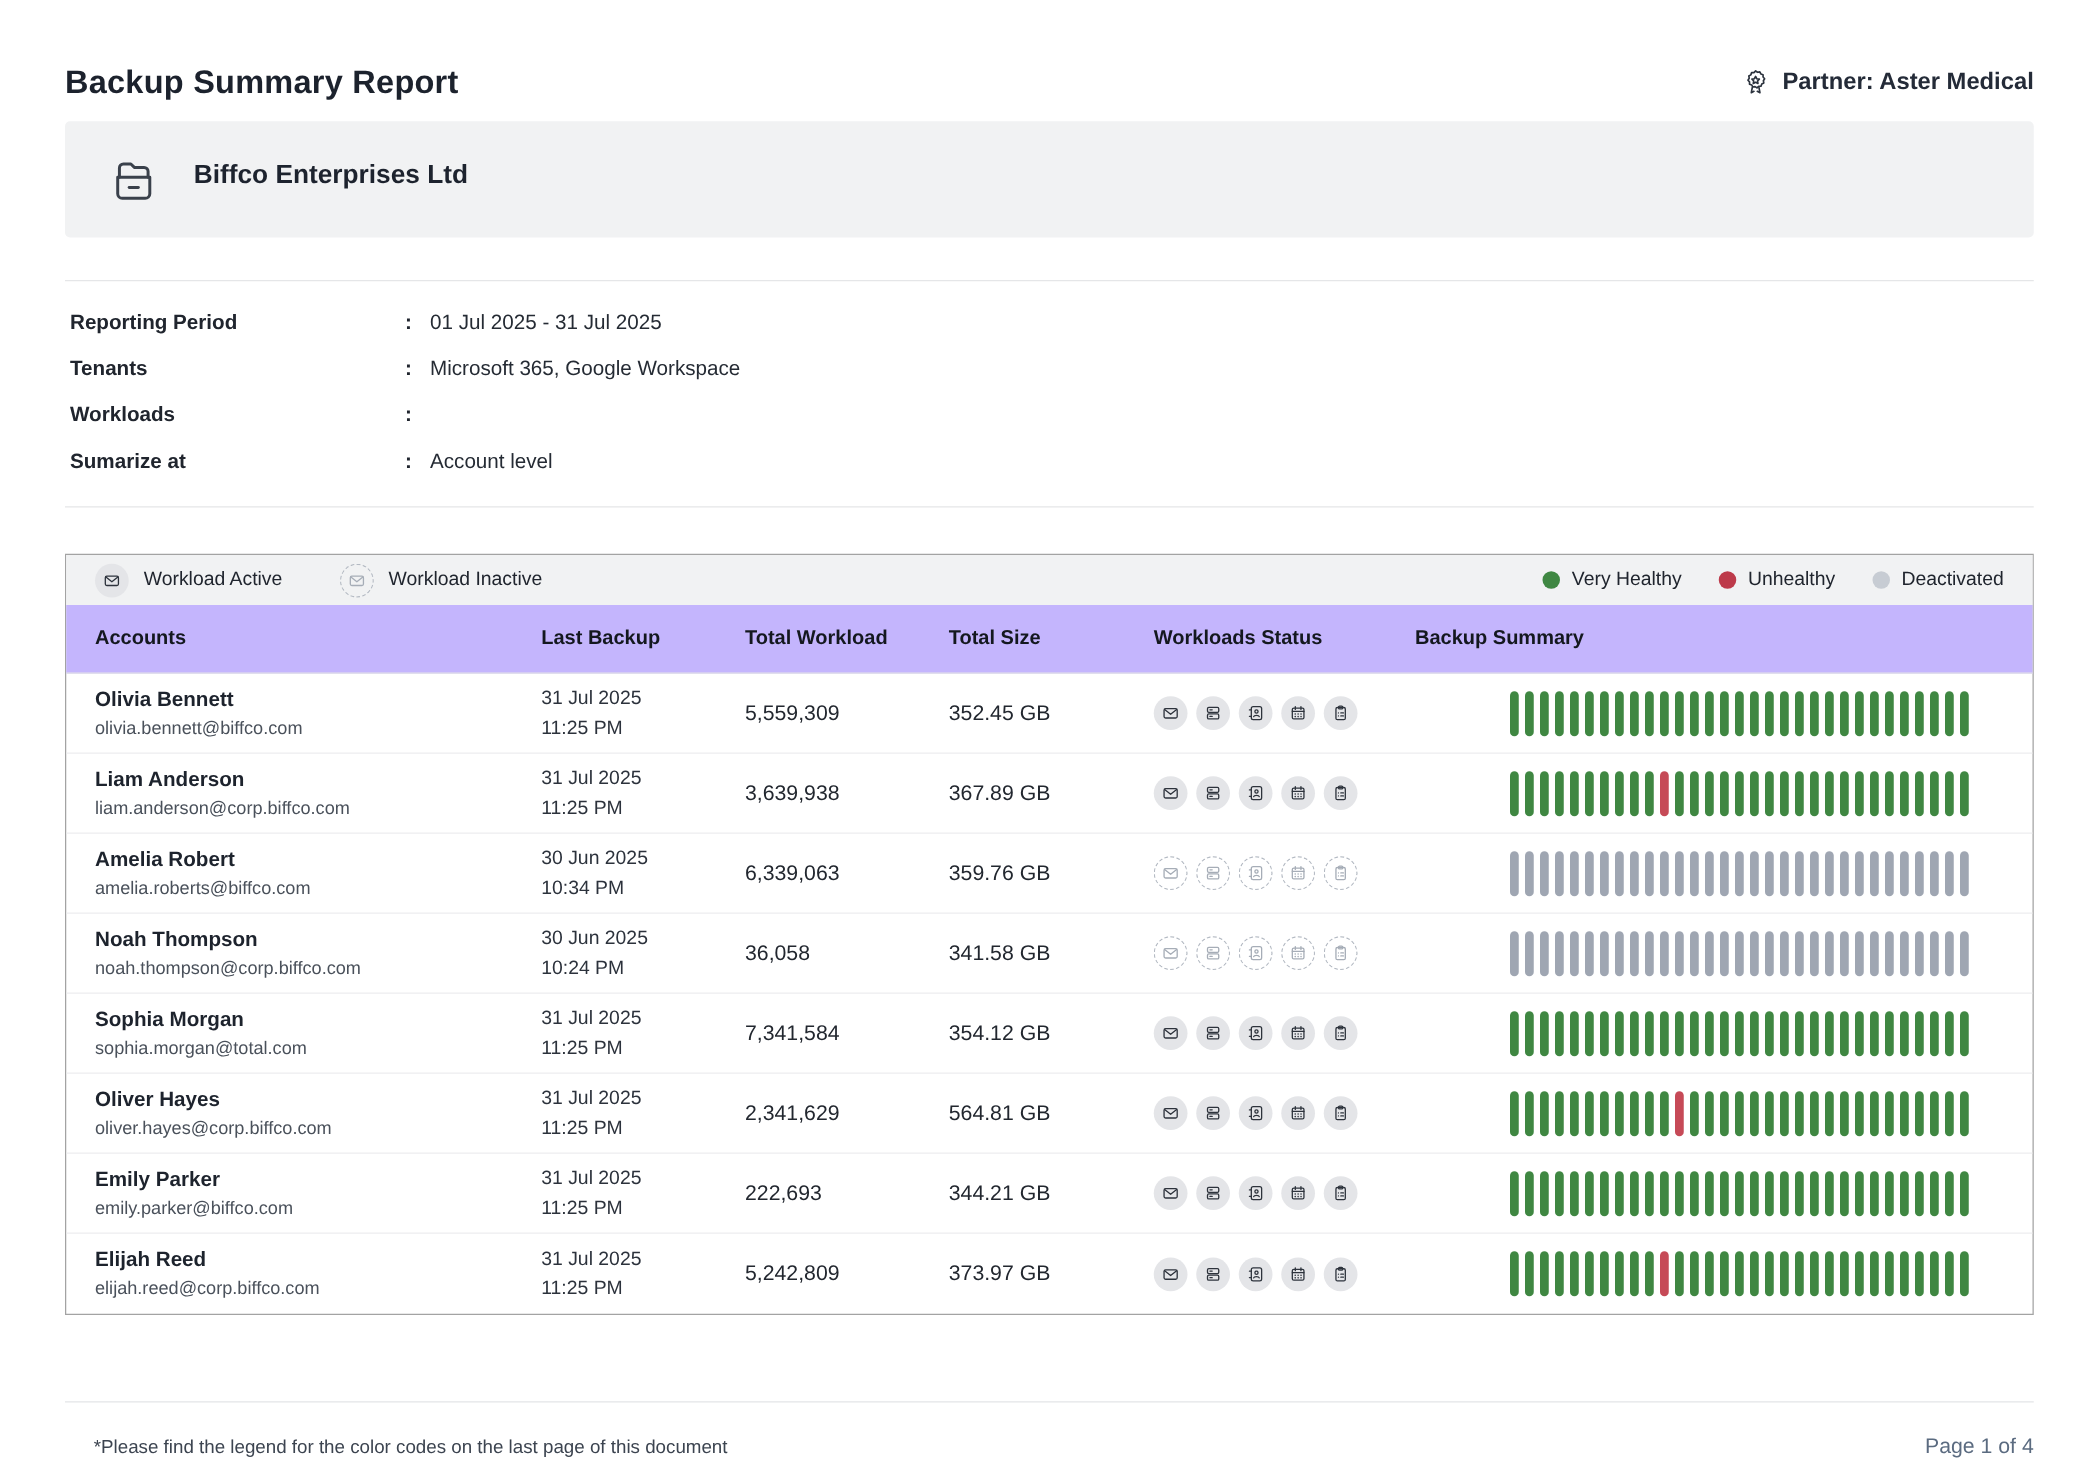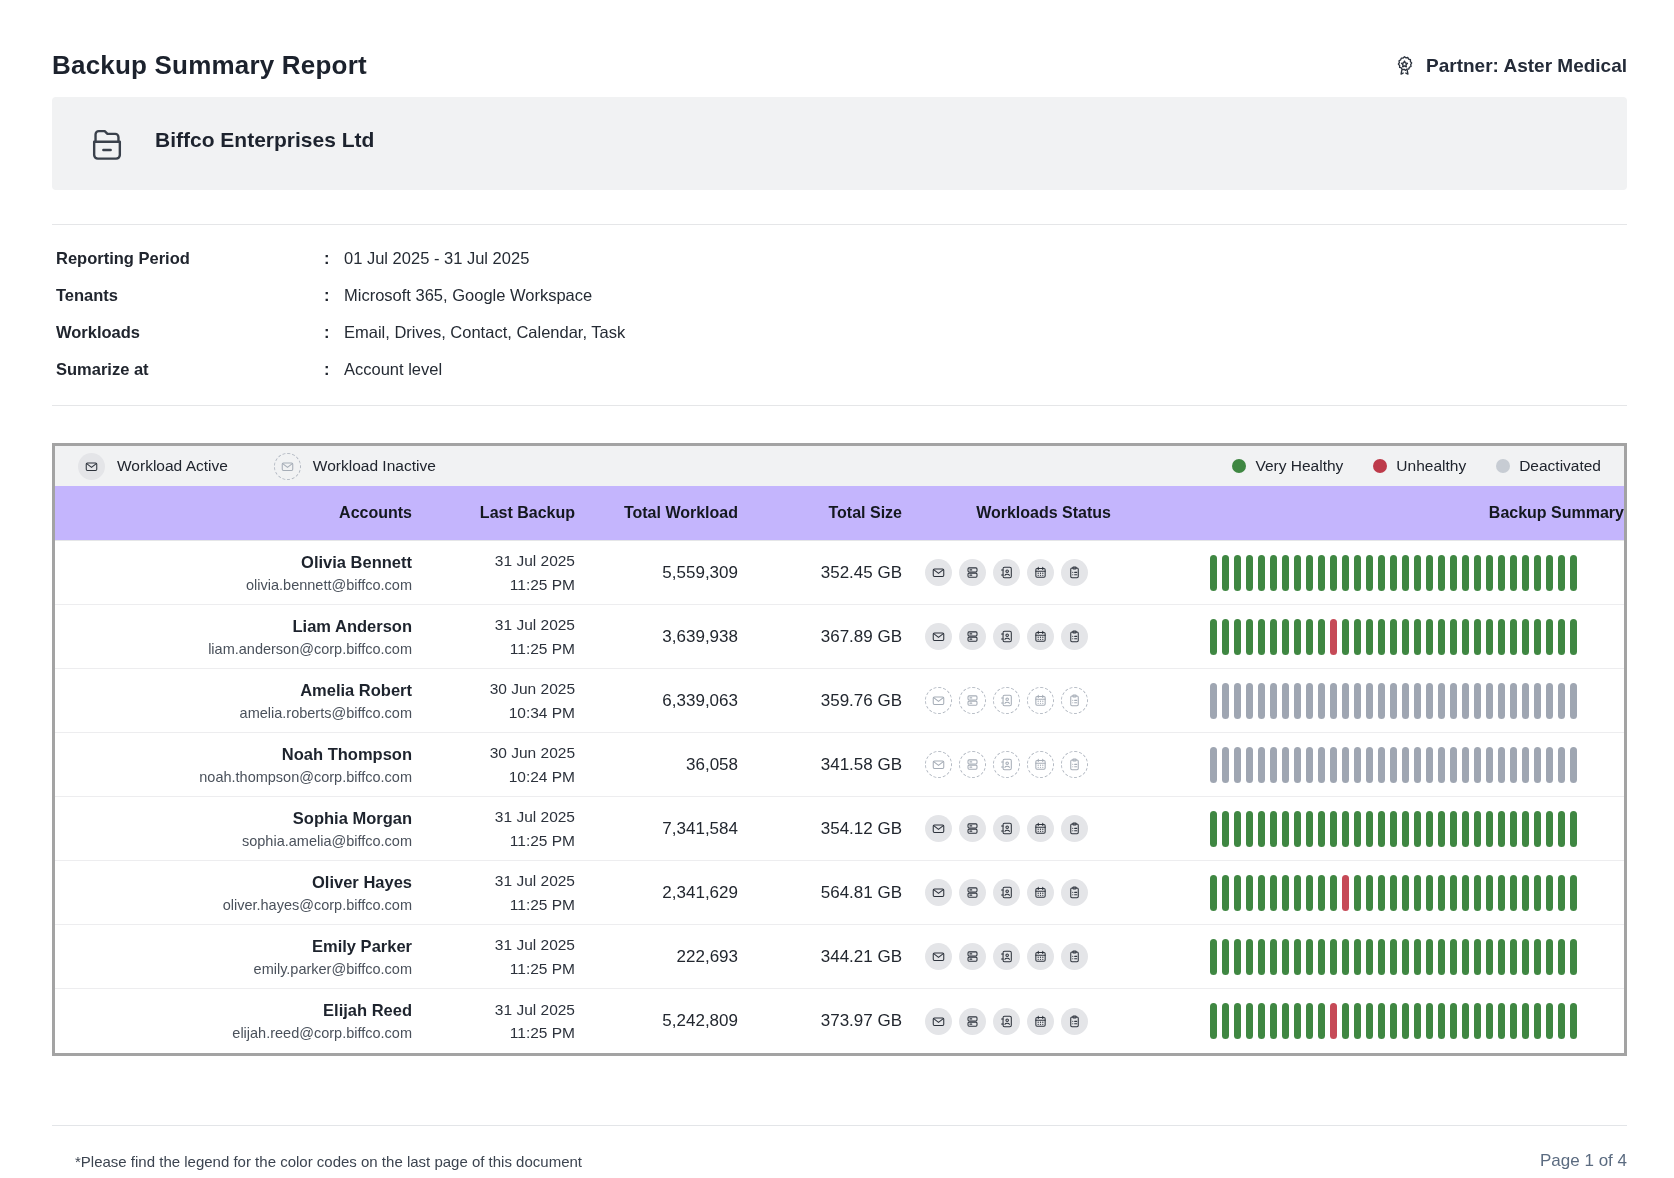--- a/index.html
+++ b/index.html
@@ -22,21 +22,21 @@
   .stats-divider { width: 2px; height: 23px; background: #2a3039; margin: 0 17px; }
 
   
   .details { margin-top: 34px; border-top: 1px solid #e5e6e8; border-bottom: 1px solid #e5e6e8; padding: 15px 0 17px 0; }
   .detail-row { display: grid; grid-template-columns: 268px 18px auto; align-items: baseline; padding: 9px 4px; font-size: 16.5px; }
   .detail-label { font-weight: 700; color: #20252e; }
   .detail-colon { font-weight: 700; color: #20252e; }
   .detail-value { color: #252b34; padding-left: 2px; }
 
   
-  .report-card { margin-top: 37px; border: 3px solid #a3a3a3; text-align: right; }
+  .report-card { margin-top: 37px; border: 1px solid #a3a3a3; }
   .legend-bar { background: #f1f2f3; height: 40px; display: flex; align-items: center; justify-content: space-between; padding: 0 23px; }
   .legend-left { display: flex; align-items: center; gap: 46px; }
   .legend-item { display: flex; align-items: center; gap: 12px; font-size: 15.5px; color: #20252e; }
   .legend-right { display: flex; align-items: center; gap: 30px; }
   .legend-status { display: flex; align-items: center; gap: 9px; font-size: 15.5px; color: #20252e; }
   .dot { width: 14px; height: 14px; border-radius: 50%; display: inline-block; }
 
   .wl-chip { width: 27px; height: 27px; border-radius: 50%; display: inline-flex; align-items: center; justify-content: center; flex: 0 0 auto; }
   .wl-chip.active { background: #e4e5e8; color: #2d333c; }
   .wl-chip.inactive { background: transparent; border: 1.5px dashed #b4bac3; color: #a6adb7; }
@@ -103,21 +103,20 @@
       <span class="detail-value">01 Jul 2025 - 31 Jul 2025</span>
     </div>
     <div class="detail-row">
       <span class="detail-label">Tenants</span>
       <span class="detail-colon">:</span>
       <span class="detail-value">Microsoft 365, Google Workspace</span>
     </div>
     <div class="detail-row">
       <span class="detail-label">Workloads</span>
       <span class="detail-colon">:</span>
-      <span class="detail-value">Email, Drives, Contact, Calendar, Task</span>
     </div>
     <div class="detail-row">
       <span class="detail-label">Sumarize at</span>
       <span class="detail-colon">:</span>
       <span class="detail-value">Account level</span>
     </div>
   </div>
 
   <div class="report-card">
 
@@ -504,21 +503,21 @@
               <span class="bar" style="background: rgb(159, 166, 178);"></span>
               <span class="bar" style="background: rgb(159, 166, 178);"></span>
               <span class="bar" style="background: rgb(159, 166, 178);"></span>
             </div>
     </div>
   </div>
 
   <div class="trow">
     <div class="cell">
       <div class="acc-name">Sophia Morgan</div>
-      <div class="acc-email">sophia.amelia@biffco.com</div>
+      <div class="acc-email">sophia.morgan@total.com</div>
     </div>
     <div class="cell backup-cell">
       <div>31 Jul 2025</div>
       <div>11:25 PM</div>
     </div>
     <div class="cell objects-cell">7,341,584</div>
     <div class="cell size-cell">354.12 GB</div>
     <div class="cell wl-cell">
             <span class="wl-chip active">
               <svg width="15" height="15" viewBox="0 0 20 20" fill="none" stroke="currentColor" stroke-width="1.4" stroke-linecap="round" stroke-linejoin="round">

